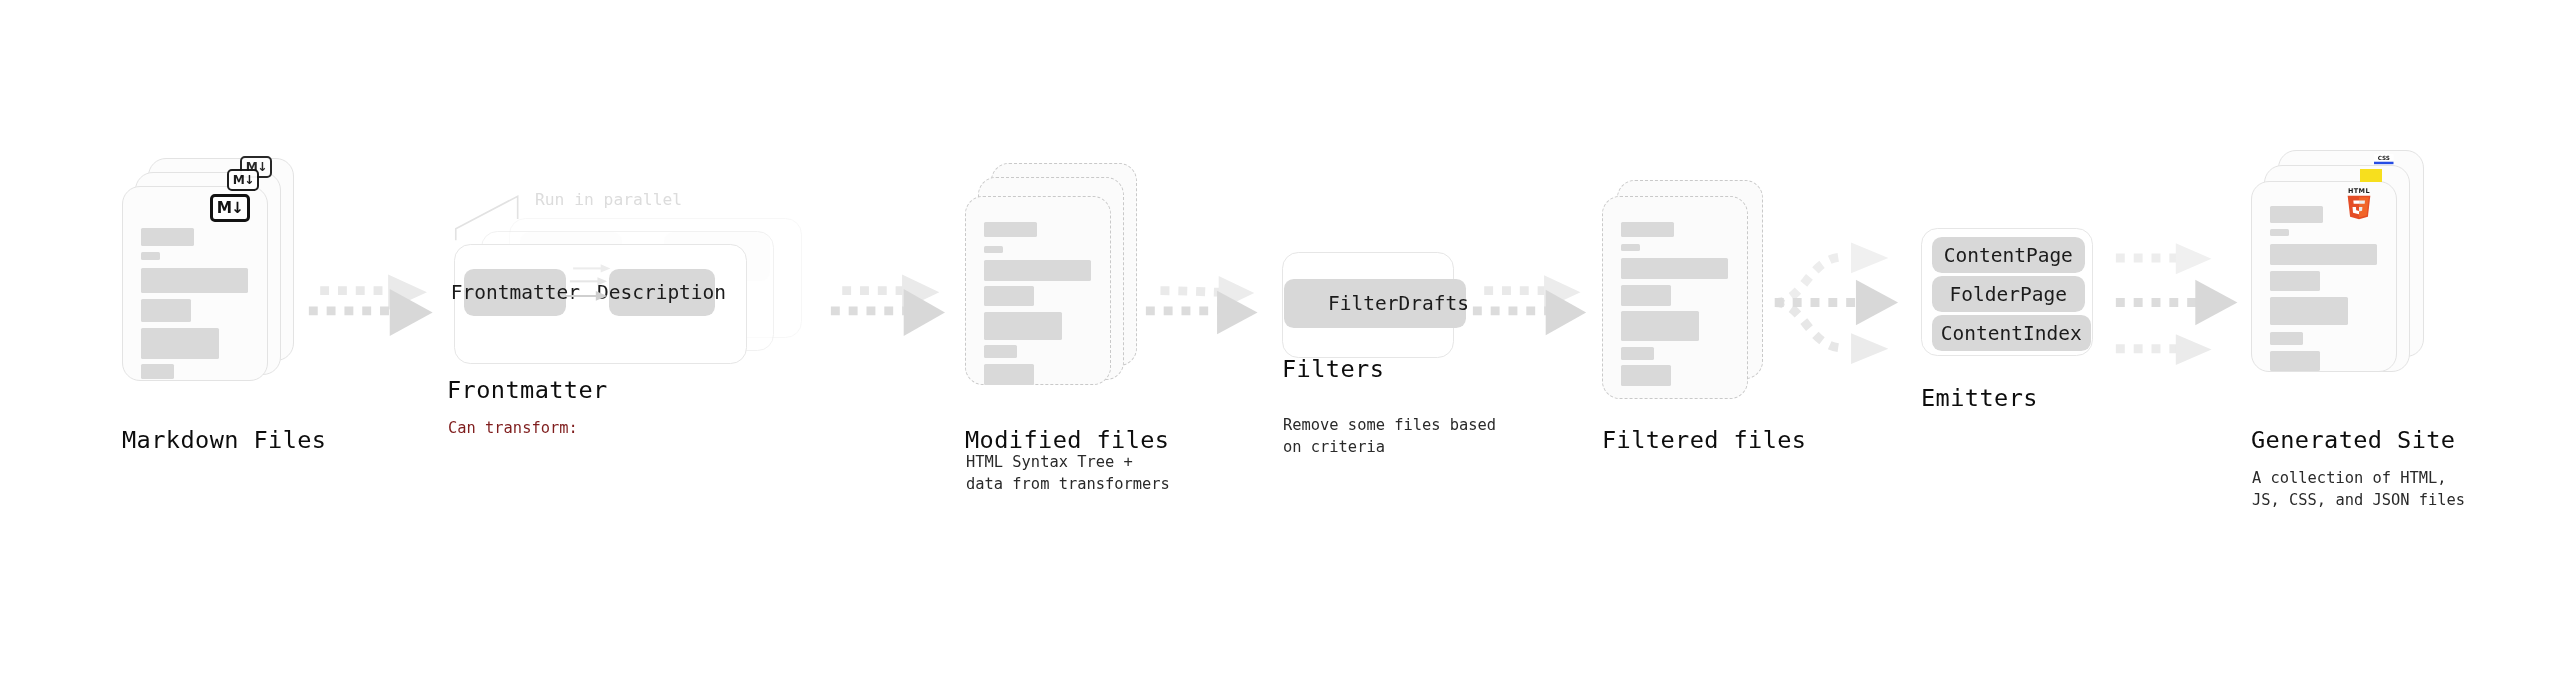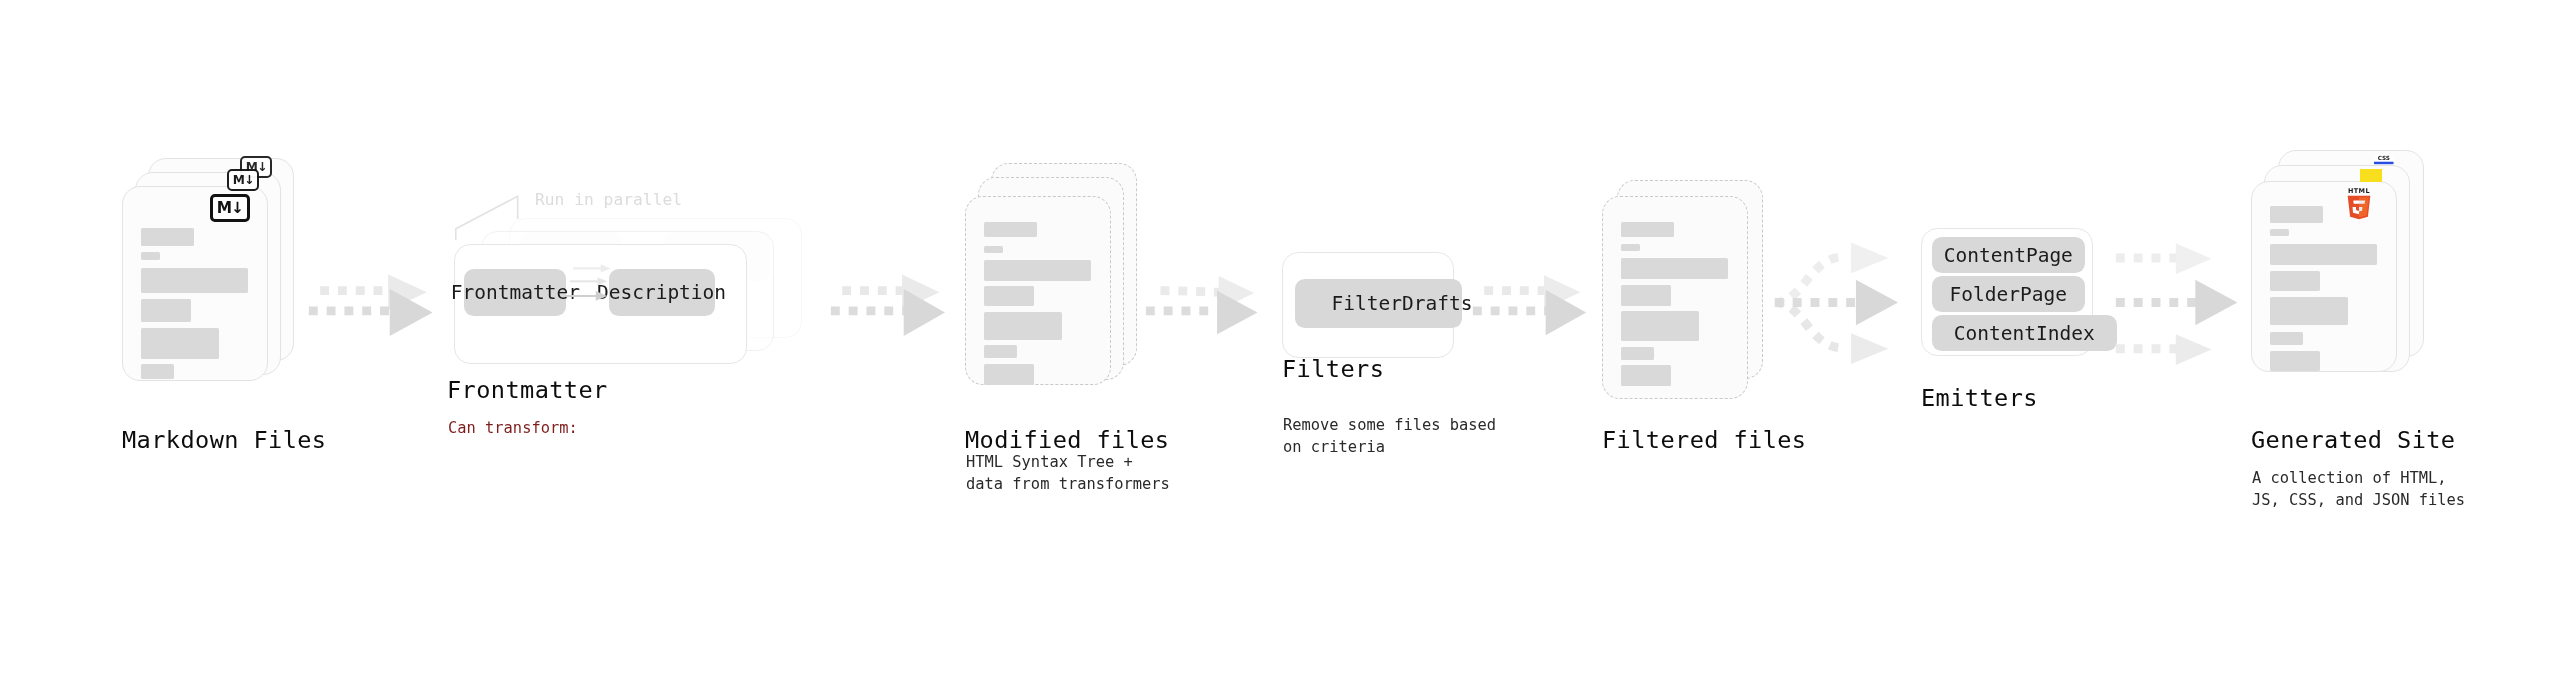--- a/index.html
+++ b/index.html
@@ -198,21 +198,21 @@
       <polygon points="92,10 136,31 92,52" fill="#ececec"></polygon>
       <g stroke="#dcdcdc" stroke-width="11" stroke-dasharray="11 11" fill="none">
         <line x1="2" y1="53" x2="94" y2="53"></line>
       </g>
       <polygon points="90,28 140,55 90,82" fill="#d8d8d8"></polygon>
     </svg>
   </div>
 
   <div class="node" style="left:1282px;top:252px;">
     <div class="procbox" style="left:0;top:0;width:172px;height:106px;">
-      <div class="pill" style="left:12px;top:26px;width:167px;height:49px;padding-left:47px;">FilterDrafts</div>
+      <div class="pill" style="left:1px;top:26px;width:182px;height:49px;padding-left:47px;">FilterDrafts</div>
     </div>
   </div>
   <div class="title" style="left:1282px;top:355px;">Filters</div>
   <div class="sub" style="left:1283px;top:415px;">Remove some files based
 on criteria</div>
 
   <div class="node" style="left:1471px;top:268px;">
     <svg width="130" height="89" viewBox="0 0 160 110" aria-hidden="true">
       <g stroke="#e9e9e9" stroke-width="11" stroke-dasharray="11 11" fill="none">
         <line x1="16" y1="28" x2="96" y2="28"></line>
@@ -253,21 +253,21 @@
       <polygon points="100,8 146,27 100,46" fill="#f0f0f0"></polygon>
       <polygon points="100,120 146,139 100,158" fill="#ebebeb"></polygon>
       <polygon points="106,54 158,82 106,110" fill="#d8d8d8"></polygon>
     </svg>
   </div>
 
   <div class="node" style="left:1921px;top:228px;">
     <div class="procbox" style="left:0;top:0;width:172px;height:128px;">
       <div class="pill" style="left:9.8px;top:8.1px;width:153px;height:36px;">ContentPage</div>
       <div class="pill" style="left:9.8px;top:47px;width:153px;height:36px;">FolderPage</div>
-      <div class="pill" style="left:9.8px;top:86px;width:185px;height:36px;">ContentIndex</div>
+      <div class="pill" style="left:9.8px;top:86px;width:159px;height:36px;">ContentIndex</div>
     </div>
   </div>
   <div class="title" style="left:1921px;top:384px;">Emitters</div>
 
   <div class="node" style="left:2111px;top:236px;">
     <svg width="154" height="146" viewBox="0 0 190 180" aria-hidden="true">
       <g fill="none" stroke-width="11" stroke-dasharray="11 11">
         <line x1="6" y1="27" x2="86" y2="27" stroke="#ededed"></line>
         <line x1="6" y1="139" x2="86" y2="139" stroke="#ebebeb"></line>
         <line x1="6" y1="82" x2="110" y2="82" stroke="#dcdcdc"></line>

